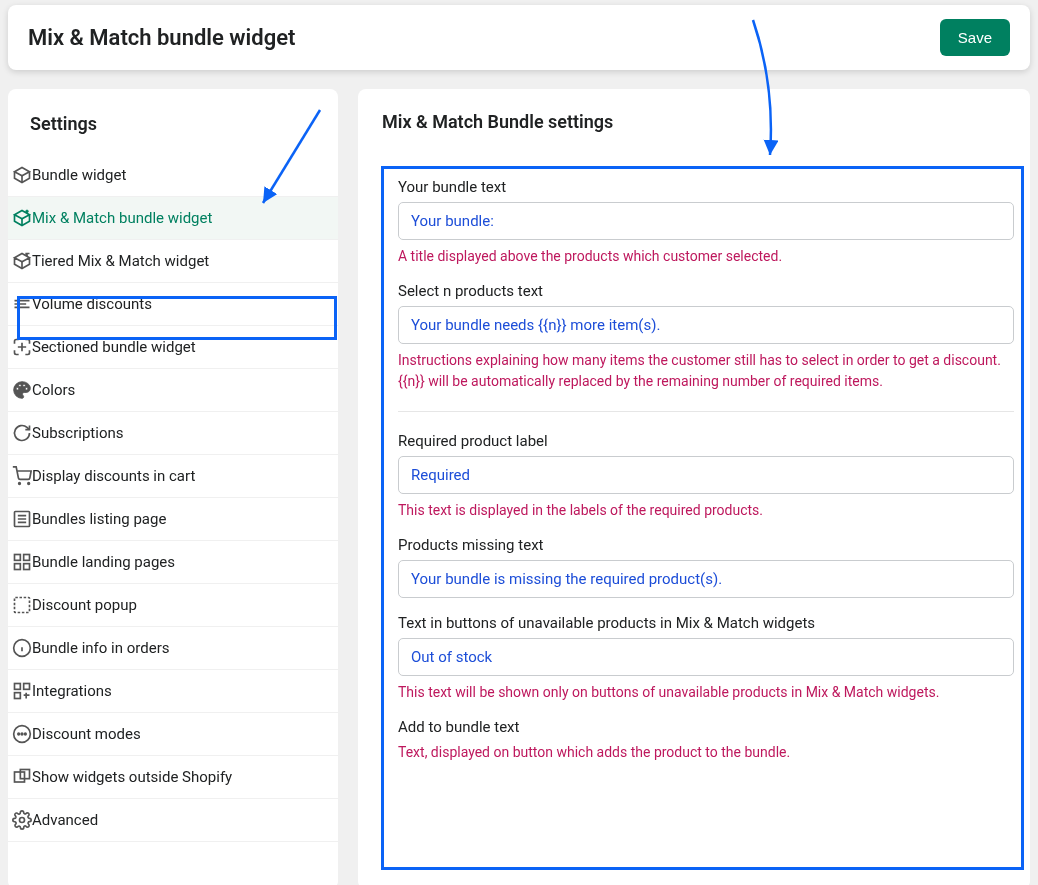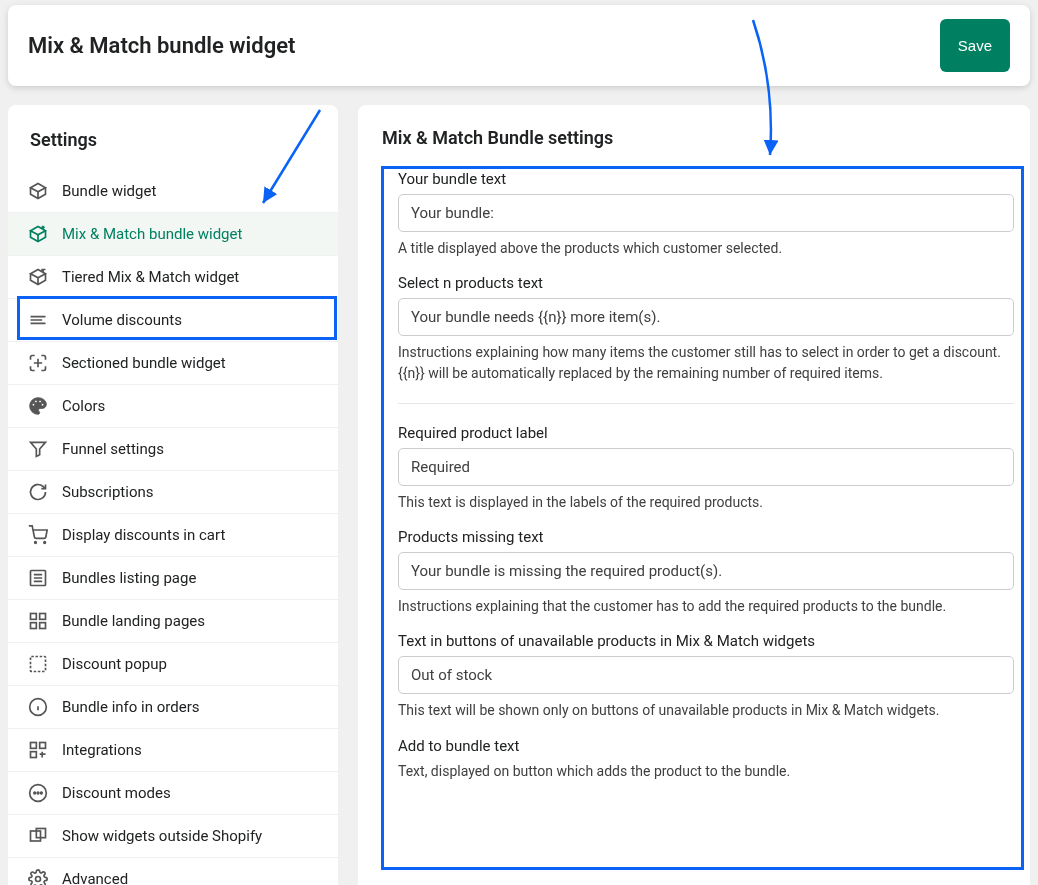--- a/index.html
+++ b/index.html
@@ -24,21 +24,21 @@
     }
     .header h1 {
       font-size: 22px;
       font-weight: 600;
     }
     .save-btn {
       background: #008060;
       color: #fff;
       border: none;
       border-radius: 6px;
-      padding: 18px 18px;
+      padding: 10px 18px;
       font-size: 15px;
       cursor: pointer;
       font-weight: 500;
     }
     .content {
       display: flex;
       gap: 20px;
       padding: 14px 8px 8px 8px;
     }
     .sidebar {
@@ -51,22 +51,21 @@
     }
     .sidebar h2 {
       font-size: 18px;
       font-weight: 600;
       padding: 24px 38px 20px 22px;
     }
     .sidebar ul { list-style: none; }
     .sidebar li {
       display: flex;
       align-items: center;
-      gap: 14px;
-      padding: 11px 20px;
+      padding: 11px 4px;
       font-size: 15px;
       cursor: pointer;
       color: #202223;
       border-bottom: 1px solid #f0f0f0;
     }
     .sidebar li.active {
       background: #f2f7f4;
       color: #008060;
       position: relative;
     }
@@ -76,44 +75,44 @@
       flex: 1;
       background: #fff;
       border-radius: 8px;
       padding: 22px 0px 0 24px;
       height: 800px;
       overflow: hidden;
     }
     .main h2 {
       font-size: 18px;
       font-weight: 600;
-      margin-bottom: 4px;
+      margin-bottom: 28px;
     }
     .form-panel {
       padding: 18px 16px;
     }
     .field { margin-bottom: 16px; }
     .field-label {
       font-size: 15px;
       color: #202223;
       margin-bottom: 6px;
       display: block;
     }
     .text-input {
       width: 100%;
       padding: 9px 12px;
       border: 1px solid #c9cccf;
       border-radius: 5px;
       font-size: 15px;
-      color: #404040;
+      color: #1d4ed8;
       font-family: inherit;
     }
     .help-text {
       font-size: 14px;
-      color: #404040;
+      color: #be185d;
       margin-top: 6px;
       line-height: 1.45;
     }
     hr.divider {
       border: none;
       border-top: 1px solid #e6e6e6;
       margin: 20px 0;
     }
     
     .annot { position: absolute; pointer-events: none; }
@@ -175,26 +174,20 @@
         <span>Sectioned bundle widget</span>
       </li>
       <li>
         <svg width="20" height="20" viewBox="0 0 24 24" fill="#555" stroke="none">
             <path d="M12 2a10 10 0 1 0 0 20c1 0 2-.8 2-2 0-.6-.3-1.2-.7-1.5-.4-.4-.7-1-.7-1.5 0-1.1.9-2 2-2h2.4c2.8 0 5-2.2 5-5 0-4.4-4.5-8-10-8zm-5.5 10a1.5 1.5 0 1 1 0-3 1.5 1.5 0 0 1 0 3zm3-4a1.5 1.5 0 1 1 0-3 1.5 1.5 0 0 1 0 3zm5 0a1.5 1.5 0 1 1 0-3 1.5 1.5 0 0 1 0 3zm3 4a1.5 1.5 0 1 1 0-3 1.5 1.5 0 0 1 0 3z"></path>
           </svg>
         <span>Colors</span>
       </li>
       <li>
         <svg width="20" height="20" viewBox="0 0 24 24" fill="none" stroke-width="2">
-            <path d="M3 4h18l-7 8v7l-4 2v-9L3 4z"></path>
-          </svg>
-        <span>Funnel settings</span>
-      </li>
-      <li>
-        <svg width="20" height="20" viewBox="0 0 24 24" fill="none" stroke-width="2">
             <path d="M21 12a9 9 0 1 1-3-6.7L21 8"></path>
             <path d="M21 3v5h-5"></path>
           </svg>
         <span>Subscriptions</span>
       </li>
       <li>
         <svg width="20" height="20" viewBox="0 0 24 24" fill="none" stroke-width="2">
             <circle cx="9" cy="21" r="1"></circle>
             <circle cx="20" cy="21" r="1"></circle>
             <path d="M1 1h4l2.7 13.4a2 2 0 0 0 2 1.6h9.7a2 2 0 0 0 2-1.6L23 6H6"></path>
@@ -285,21 +278,20 @@
 
       <div class="field">
         <label class="field-label">Required product label</label>
         <input type="text" class="text-input" value="Required" style="">
         <div class="help-text">This text is displayed in the labels of the required products.</div>
       </div>
 
       <div class="field">
         <label class="field-label">Products missing text</label>
         <input type="text" class="text-input" value="Your bundle is missing the required product(s)." style="">
-        <div class="help-text">Instructions explaining that the customer has to add the required products to the bundle.</div>
       </div>
 
       <div class="field">
         <label class="field-label">Text in buttons of unavailable products in Mix &amp; Match widgets</label>
         <input type="text" class="text-input" value="Out of stock" style="">
         <div class="help-text">This text will be shown only on buttons of unavailable products in Mix &amp; Match widgets.</div>
       </div>
 
       <div class="field">
         <label class="field-label">Add to bundle text</label>

